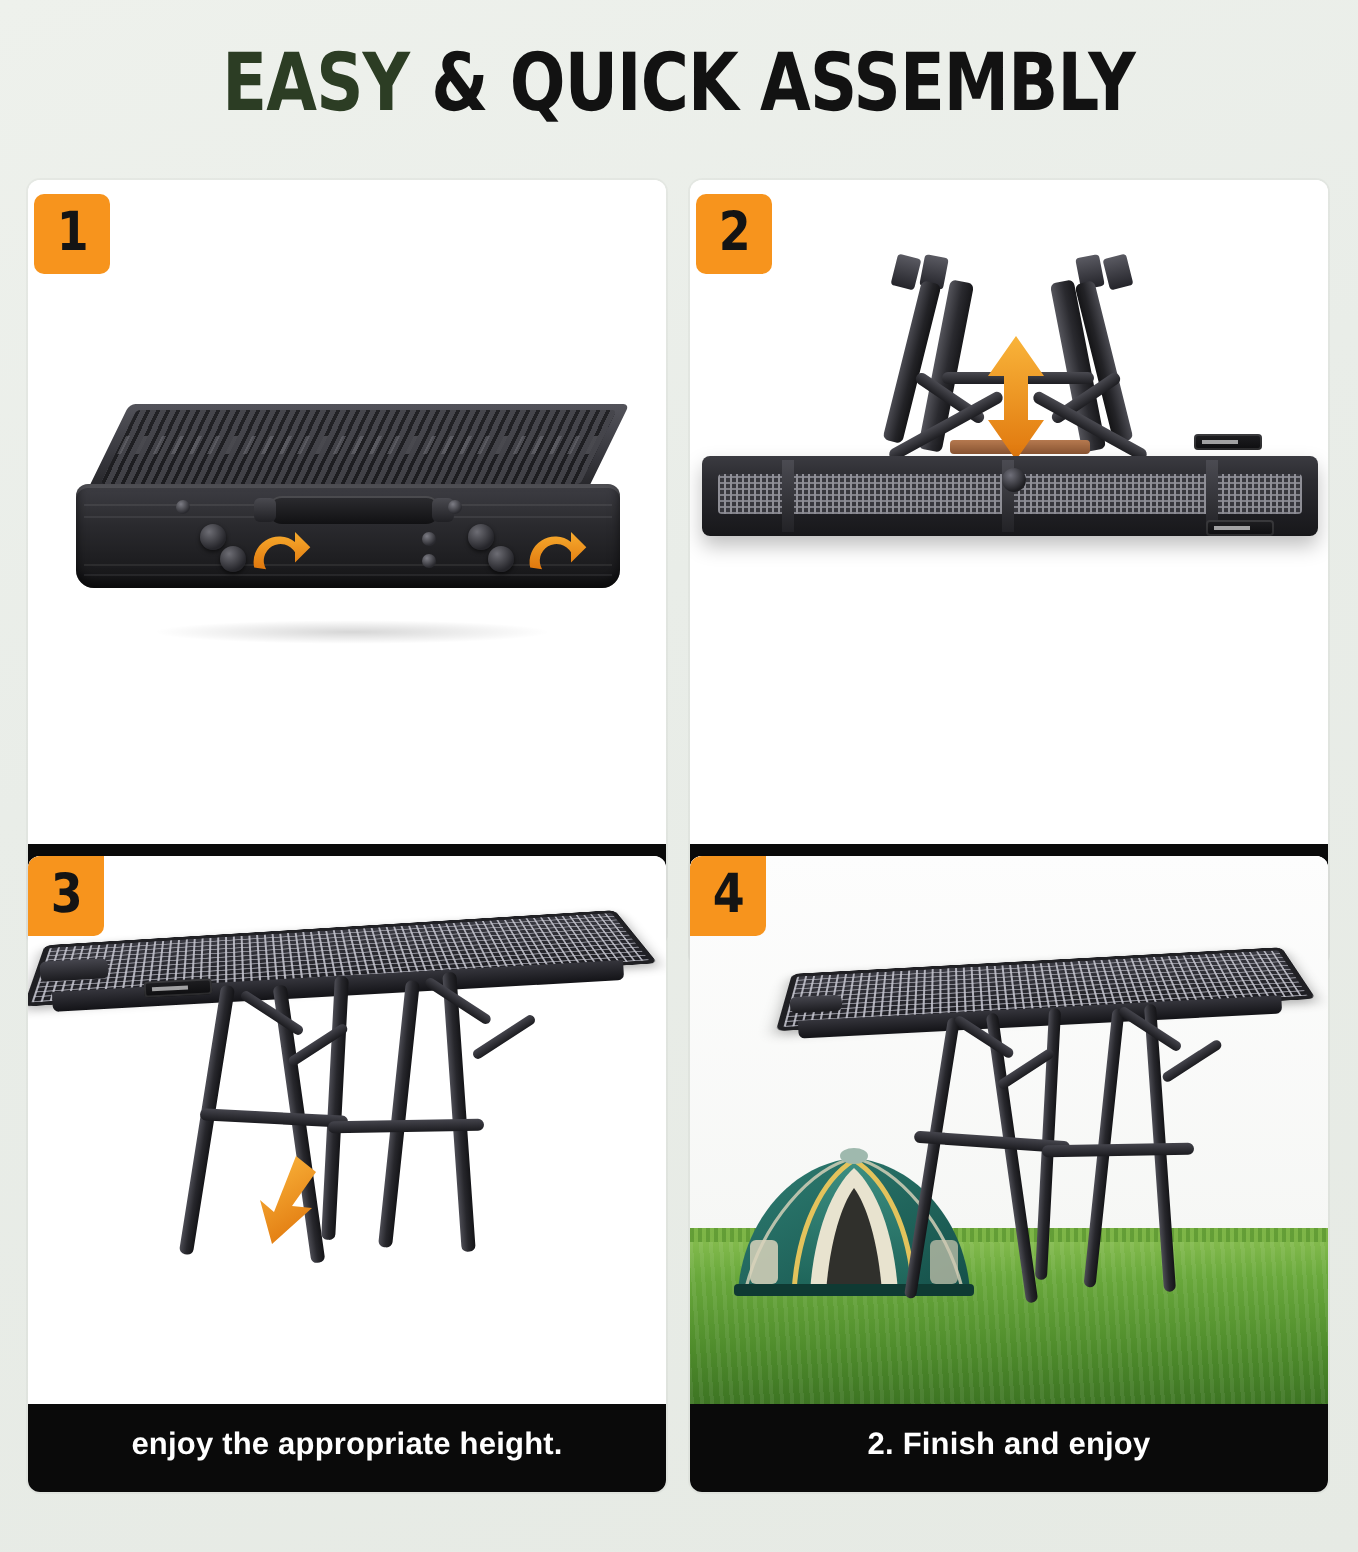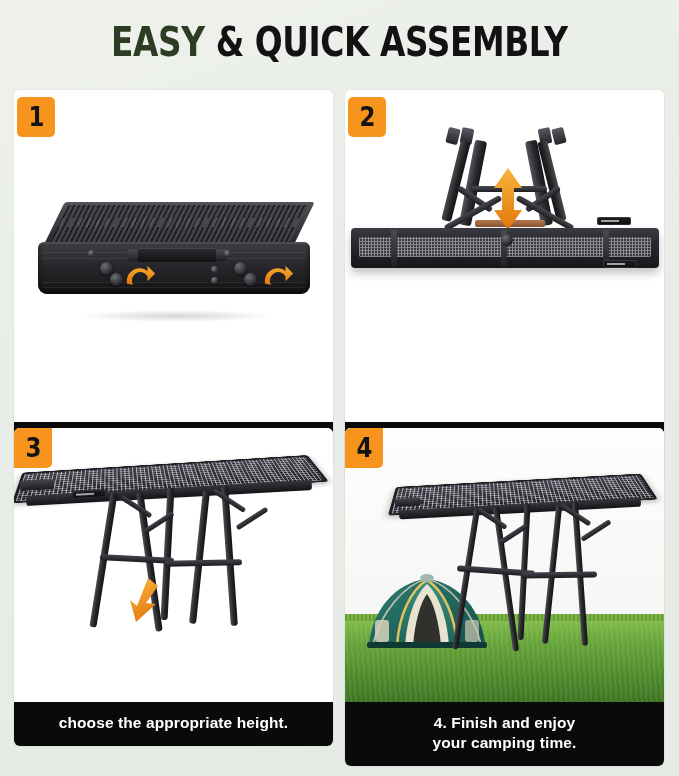--- a/index.html
+++ b/index.html
@@ -410,21 +410,21 @@
                 </defs>
               <path d="M24 2 L34 10 L22 27 L32 28 L12 46 L6 24 L13 30 Z" fill="url(#og3)"></path>
             </svg>
           </div>
         </div>
         <div class="badge">
           <span>3</span>
         </div>
       </div>
       <div class="caption">
-        <span class="line">choose the appropriate height.</span>
+        <span class="line">enjoy the appropriate height.</span>
       </div>
     </div>
 
     <div class="panel p4">
       <div class="panel-top">
         <div class="scene">
           <div class="sky"></div>
           <div class="grass"></div>
 
           <div class="tent">
@@ -469,19 +469,18 @@
           <div class="brace" style="left:130px;top:88px;width:34px;height:5px;transform:rotate(33deg);"></div>
           <div class="brace" style="left:152px;top:104px;width:32px;height:5px;transform:rotate(-33deg);"></div>
           <div class="brace" style="left:212px;top:84px;width:36px;height:5px;transform:rotate(33deg);"></div>
           <div class="brace" style="left:234px;top:100px;width:34px;height:5px;transform:rotate(-33deg);"></div>
         </div>
         <div class="badge">
           <span>4</span>
         </div>
       </div>
       <div class="caption">
-        <span class="line">4. Finish and enjoy</span>
-        <span class="line">your camping time.</span>
+        <span class="line">2. Finish and enjoy</span>
       </div>
     </div>
 
   </div>
 </div>
 
 </body></html>

